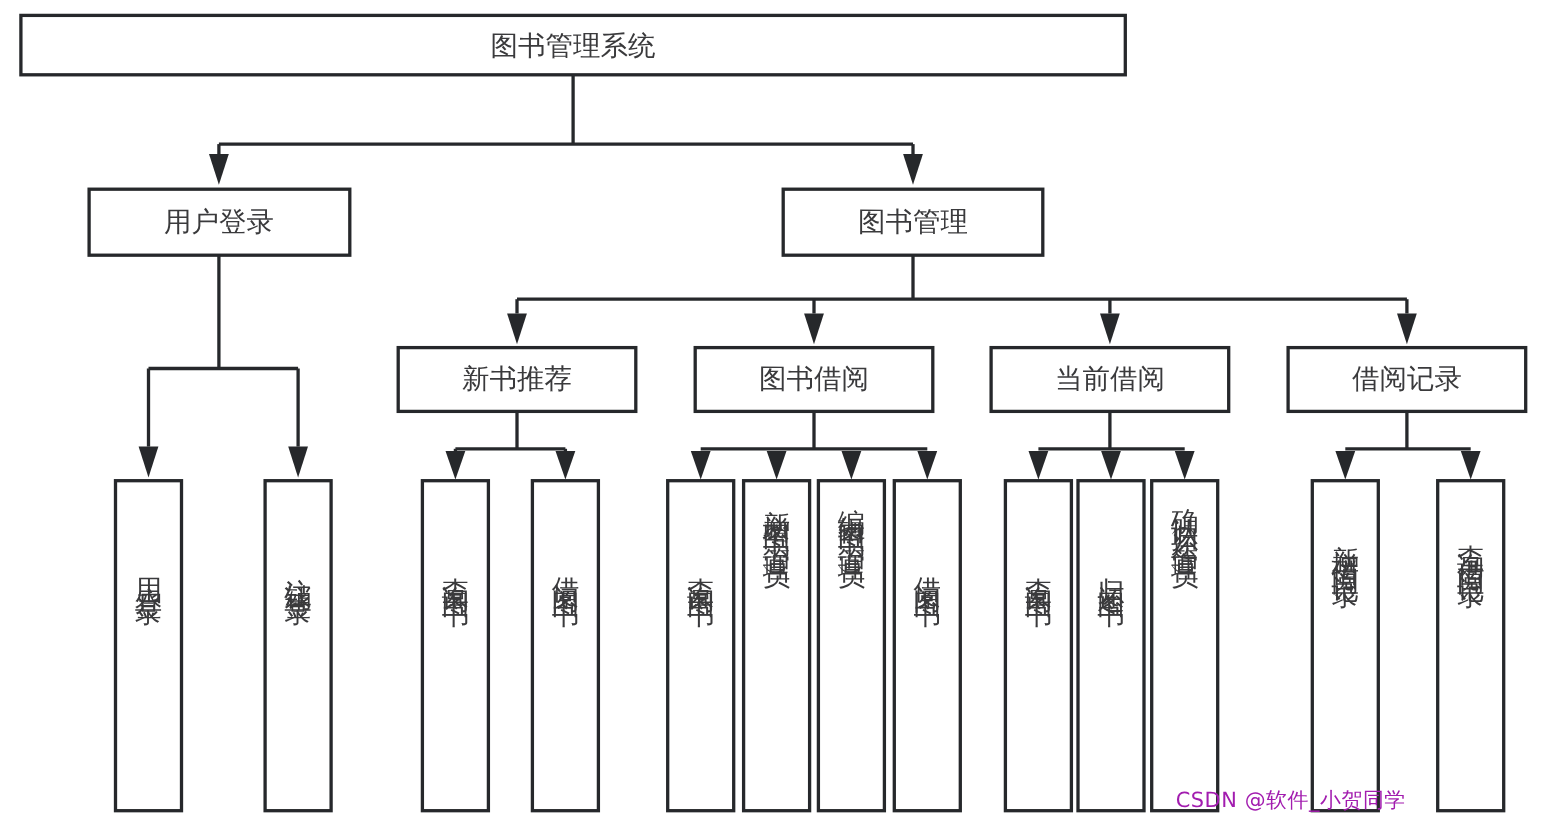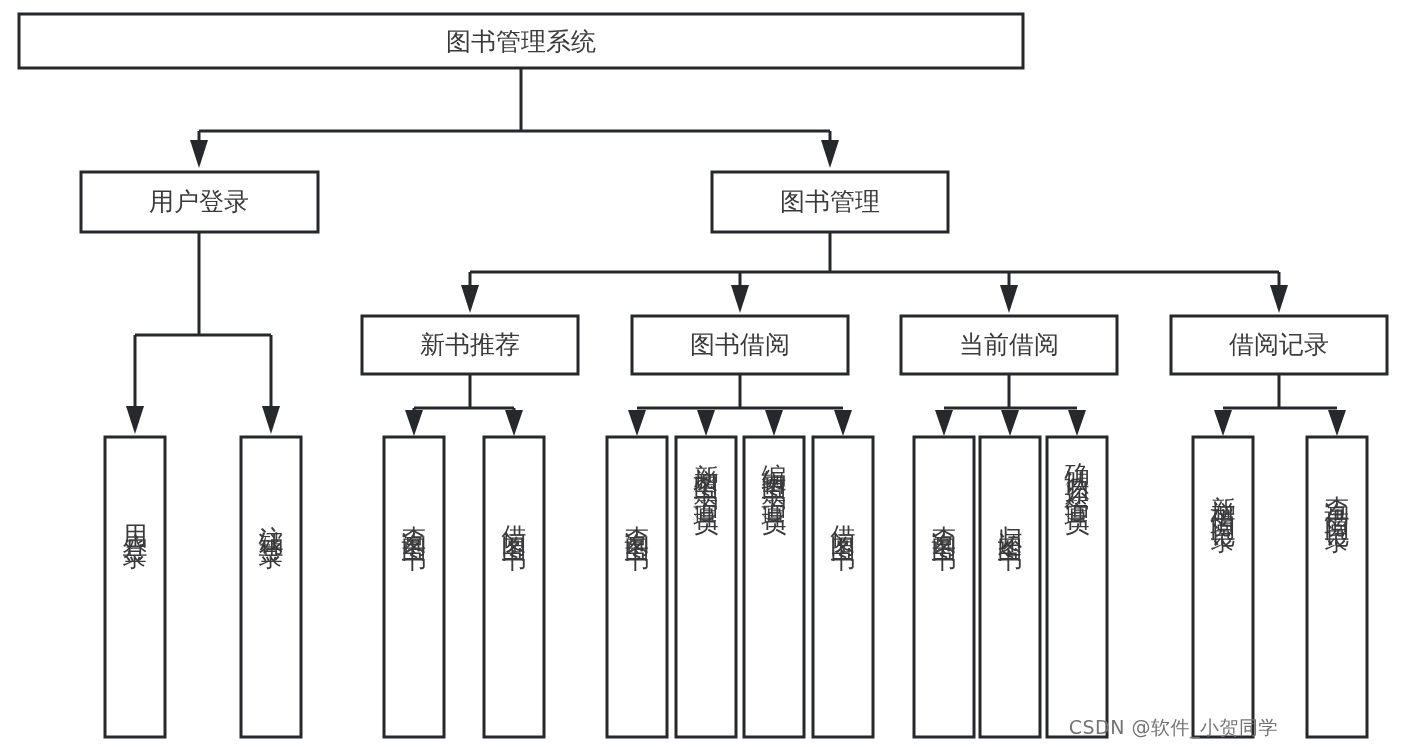--- a/index.html
+++ b/index.html
@@ -66,21 +66,21 @@
     letter-spacing: 7px;
     color: #3a3a3c;
     white-space: nowrap;
   }
   .watermark {
     position: absolute;
     right: 8px;
     bottom: 6px;
     font-family: "DejaVu Sans", "Liberation Sans", sans-serif;
     font-size: 19px;
-    color: #737373;
+    color: #a21caf;
     letter-spacing: 0.5px;
     user-select: none;
   }
 </style>
 </head>
 <body>
 
 <div id="diagram-root">
 
   <svg id="flow-svg" viewBox="0 0 1405 747" xmlns="http://www.w3.org/2000/svg">

